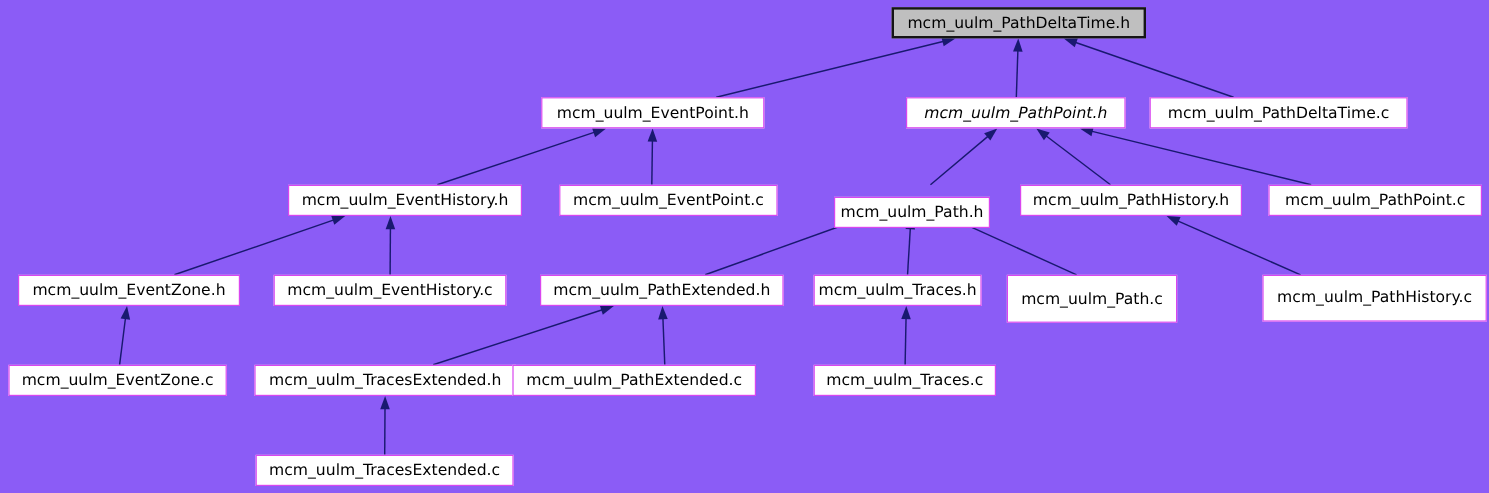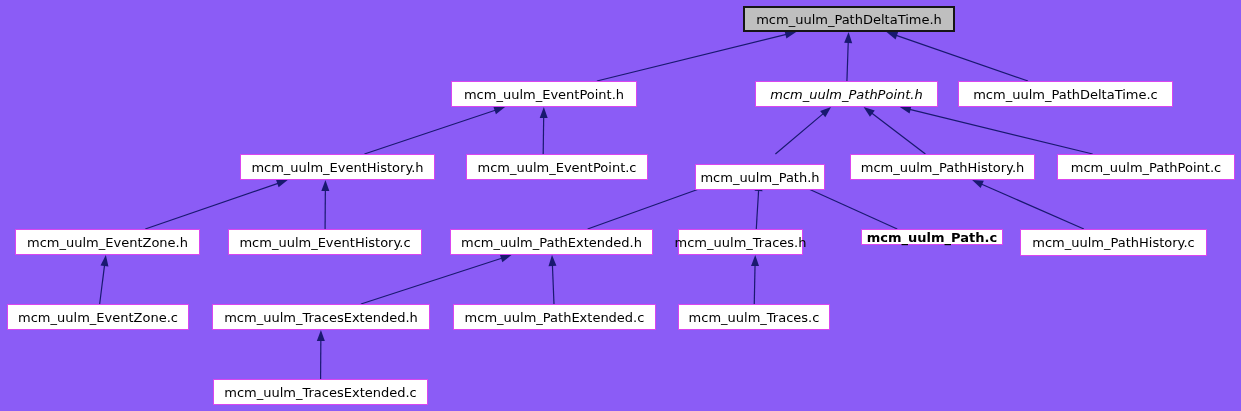--- a/index.html
+++ b/index.html
@@ -123,21 +123,21 @@
     <div class="node" style="left: 755px; top: 81px; width: 183px; height: 26px; font-style: italic;">mcm_uulm_PathPoint.h</div>
     <div class="node" style="left: 958px; top: 81px; width: 215px; height: 26px;">mcm_uulm_PathDeltaTime.c</div>
     <div class="node" style="left: 228px; top: 154px; width: 195px; height: 26px; margin-left: 12px;">mcm_uulm_EventHistory.h</div>
     <div class="node" style="left: 452px; top: 154px; width: 182px; height: 26px; margin-left: 14px;">mcm_uulm_EventPoint.c</div>
     <div class="node" style="left: 695px; top: 164px; width: 130px; height: 26px;">mcm_uulm_Path.h</div>
     <div class="node" style="left: 850px; top: 154px; width: 185px; height: 26px;">mcm_uulm_PathHistory.h</div>
     <div class="node" style="left: 1057px; top: 154px; width: 178px; height: 26px;">mcm_uulm_PathPoint.c</div>
     <div class="node" style="left: 15px; top: 229px; width: 185px; height: 26px;">mcm_uulm_EventZone.h</div>
     <div class="node" style="left: 228px; top: 229px; width: 194px; height: 26px;">mcm_uulm_EventHistory.c</div>
     <div class="node" style="left: 450px; top: 229px; width: 203px; height: 26px;">mcm_uulm_PathExtended.h</div>
-    <div class="node" style="left: 678px; top: 229px; width: 125px; height: 26px;">mcm_uulm_Traces.h</div>
-    <div class="node" style="left: 861px; top: 229px; width: 142px; height: 16px; font-weight: bold;">mcm_uulm_Path.c</div>
-    <div class="node" style="left: 1020px; top: 229px; width: 187px; height: 27px;">mcm_uulm_PathHistory.c</div>
+    <div class="node" style="left: 678px; top: 229px; width: 140px; height: 26px;">mcm_uulm_Traces.h</div>
+    <div class="node" style="left: 839px; top: 229px; width: 142px; height: 40px;">mcm_uulm_Path.c</div>
+    <div class="node" style="left: 1052px; top: 229px; width: 187px; height: 39px;">mcm_uulm_PathHistory.c</div>
     <div class="node" style="left: 7px; top: 304px; width: 182px; height: 26px;">mcm_uulm_EventZone.c</div>
     <div class="node" style="left: 212px; top: 304px; width: 218px; height: 26px;">mcm_uulm_TracesExtended.h</div>
-    <div class="node" style="left: 453px; top: 304px; width: 203px; height: 26px;">mcm_uulm_PathExtended.c</div>
+    <div class="node" style="left: 427px; top: 304px; width: 203px; height: 26px;">mcm_uulm_PathExtended.c</div>
     <div class="node" style="left: 678px; top: 304px; width: 152px; height: 26px;">mcm_uulm_Traces.c</div>
     <div class="node" style="left: 213px; top: 379px; width: 215px; height: 26px;">mcm_uulm_TracesExtended.c</div>
   </div>
 
 </body></html>

